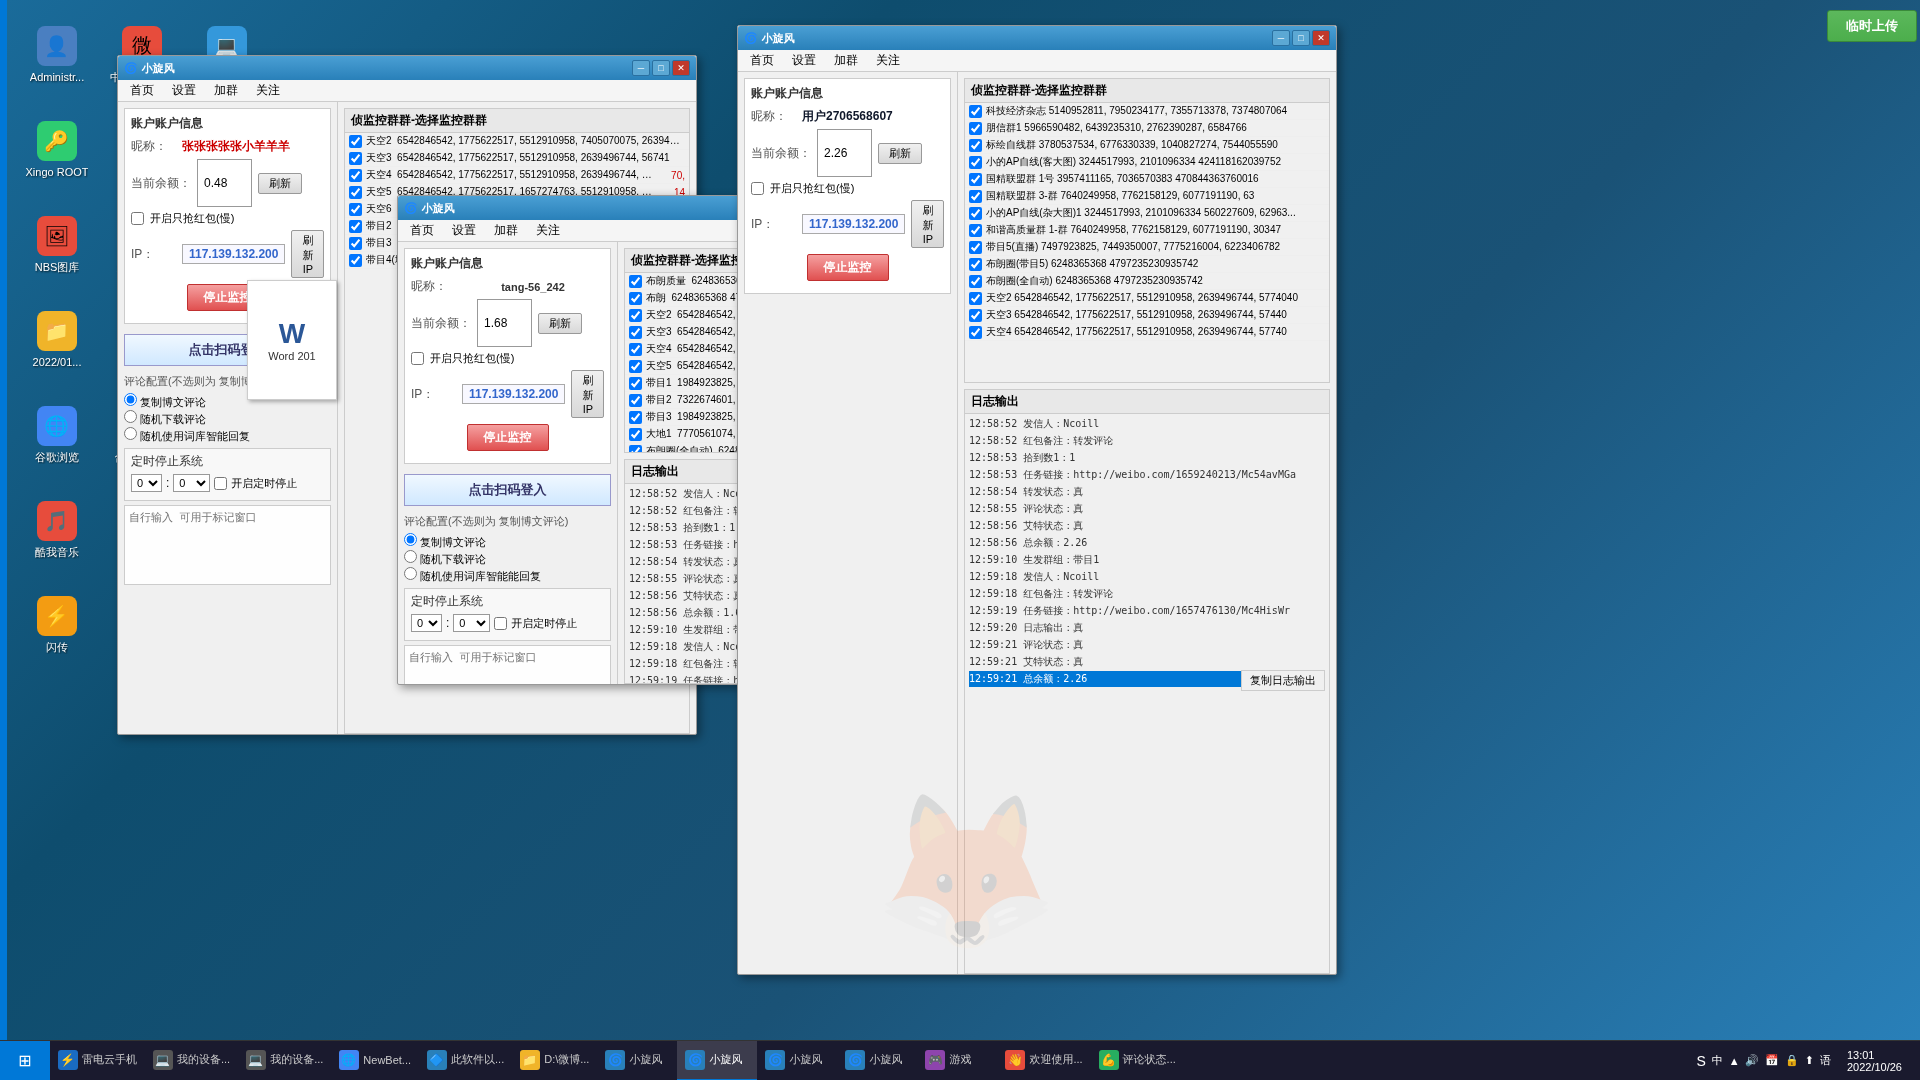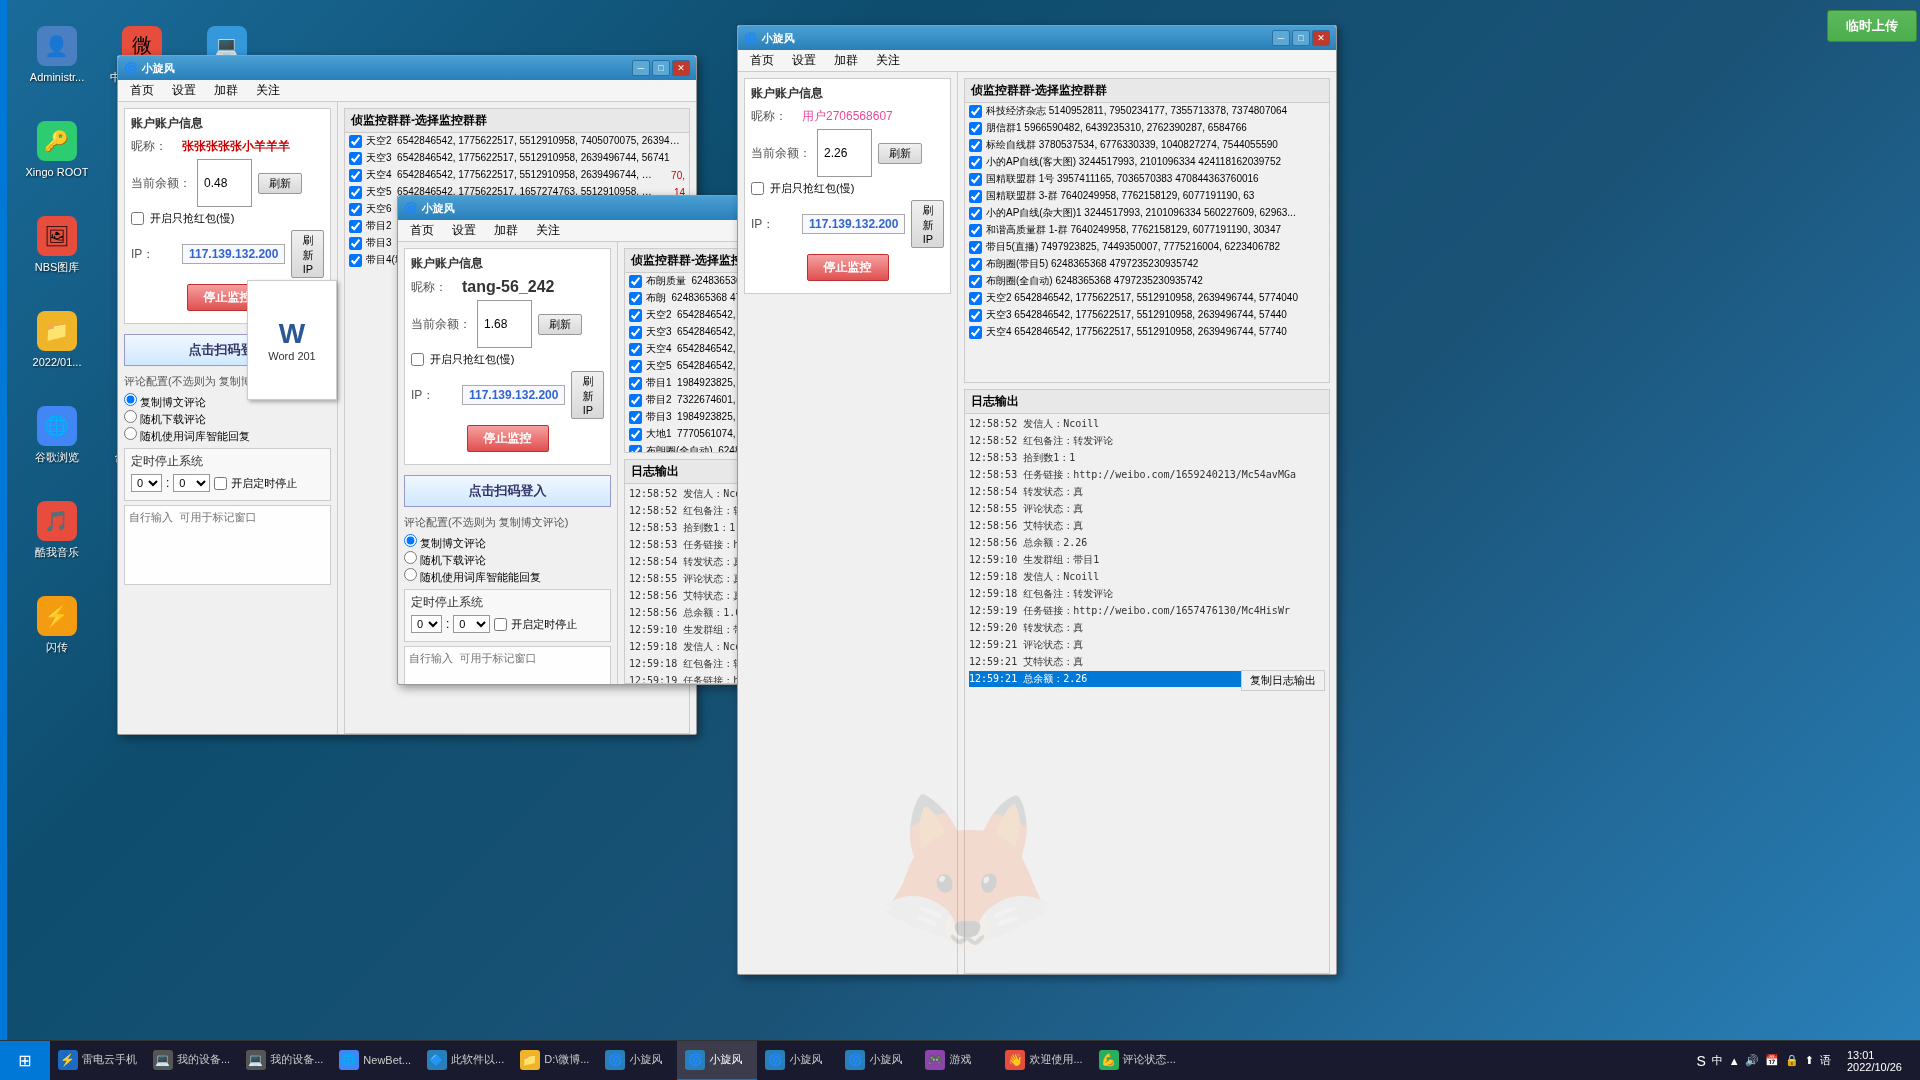--- a/index.html
+++ b/index.html
@@ -448,22 +448,22 @@
 
     .nickname-value {
       font-size: 13px;
       font-weight: bold;
       color: #c00;
       flex: 1;
     }
 
     .user-id-value {
       font-size: 13px;
-      font-weight: normal;
-      color: #ec4899;
+      font-weight: bold;
+      color: #0f172a;
     }
   </style>
 </head>
 <body>
 
 <div class="desktop">
 
   <button class="upload-btn">临时上传</button>
 
   <div class="desktop-icons">
@@ -688,21 +688,21 @@
       <span class="menu-item">加群</span>
       <span class="menu-item">关注</span>
     </div>
     <div class="window-content" style="display:flex; height:calc(100% - 46px);">
 
       <div style="width:220px; border-right:1px solid #ccc; overflow-y:auto; flex-shrink:0;">
         <div class="account-section">
           <div class="account-section-title">账户账户信息</div>
           <div class="account-row">
             <span class="account-label">昵称：</span>
-            <span class="nickname-value" style="font-size:16px; color:#333;">tang-56_242</span>
+            <span class="nickname-value" style="font-size:11px; color:#333;text-align:center;">tang-56_242</span>
           </div>
           <div class="account-row">
             <span class="account-label">当前余额：</span>
             <input class="balance-field" type="text" style="width: 55px;" value="1.68">
             <button class="btn">刷新</button>
           </div>
           <div class="account-row">
             <input type="checkbox" style="">
             <span style="font-size:11px;">开启只抢红包(慢)</span>
           </div>
@@ -931,21 +931,21 @@
           <div class="log-entry">12:58:53  拾到数1：1</div>
           <div class="log-entry">12:58:53  任务链接：http://weibo.com/1659240213/Mc54avMGa</div>
           <div class="log-entry">12:58:54  转发状态：真</div>
           <div class="log-entry">12:58:55  评论状态：真</div>
           <div class="log-entry">12:58:56  艾特状态：真</div>
           <div class="log-entry">12:58:56  总余额：2.26</div>
           <div class="log-entry">12:59:10  生发群组：带目1</div>
           <div class="log-entry">12:59:18  发信人：Ncoill</div>
           <div class="log-entry">12:59:18  红包备注：转发评论</div>
           <div class="log-entry">12:59:19  任务链接：http://weibo.com/1657476130/Mc4HisWr</div>
-          <div class="log-entry">12:59:20  转发状态：真</div>
+          <div class="log-entry">12:59:20  日志输出：真</div>
           <div class="log-entry">12:59:21  评论状态：真</div>
           <div class="log-entry">12:59:21  艾特状态：真</div>
           <div class="log-entry highlighted">12:59:21  总余额：2.26&nbsp;&nbsp;&nbsp;&nbsp;&nbsp;&nbsp;&nbsp;&nbsp;<button class="copy-log-btn" style="float:right; margin-top:-2px;">复制日志输出</button></div>
         </div>
       </div>
     </div>
   </div>
 
   <div style="position:absolute; bottom:80px; left:50%; transform:translateX(-50%); opacity:0.15; font-size:150px; pointer-events:none; color:white;">🦊</div>
 

